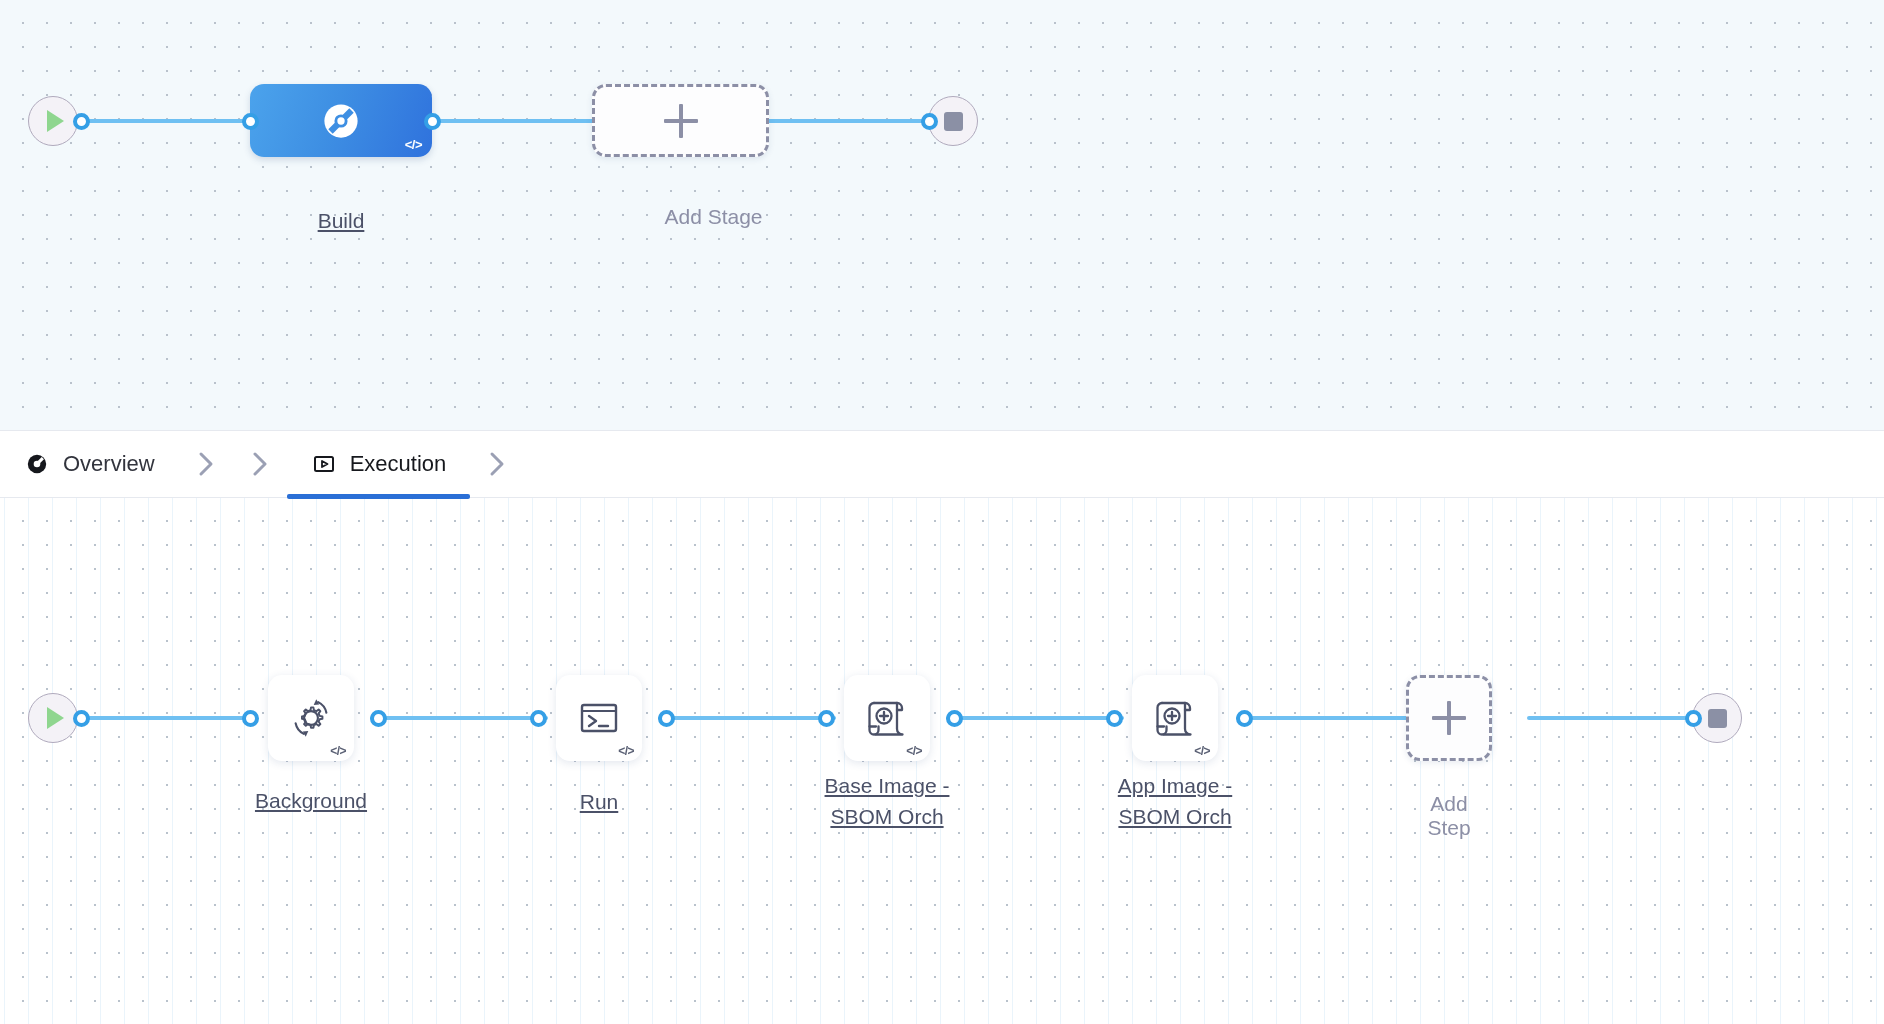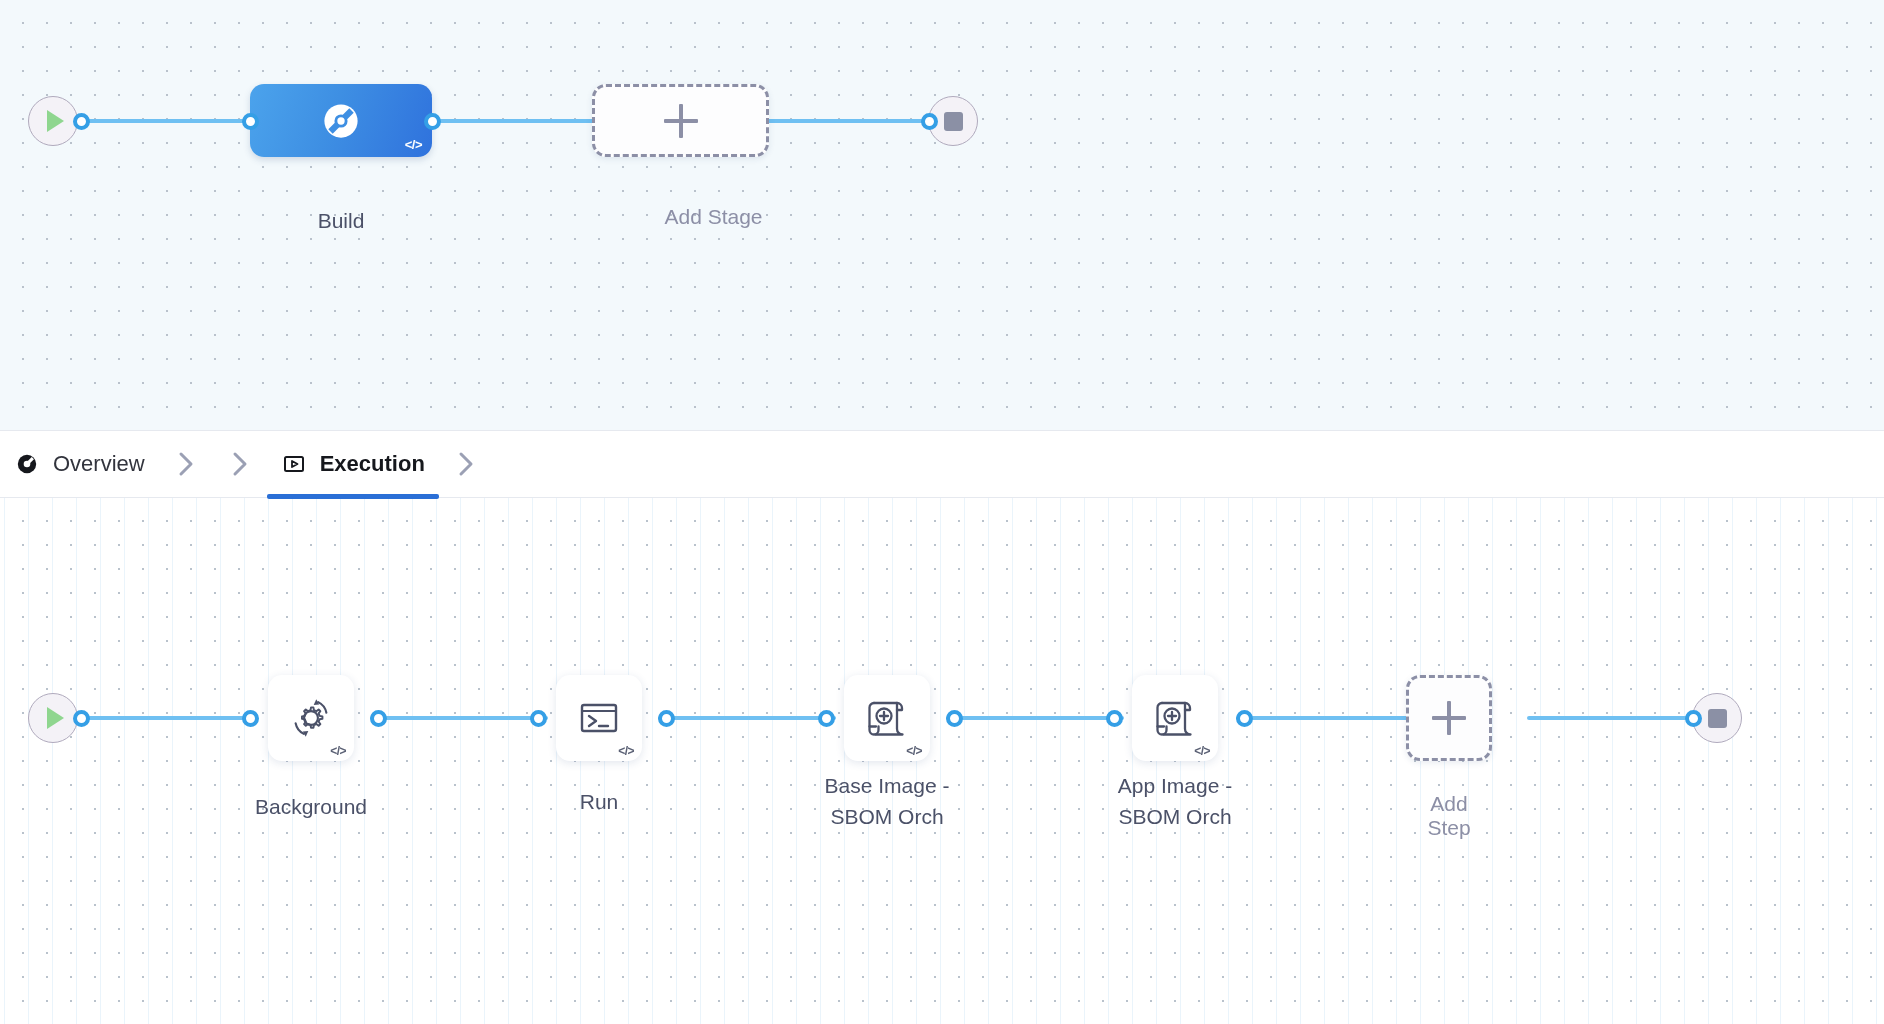--- a/index.html
+++ b/index.html
@@ -88,20 +88,21 @@
     letter-spacing: -0.5px;
   }
   .node-label {
     position: absolute;
     text-align: center;
     color: #4b5168;
     font-size: 21px;
     line-height: 1.48;
     white-space: pre-line;
     z-index: 3;
+    text-decoration: underline;
   }
 
   
   .add-stage {
     position: absolute;
     width: 177px; height: 73px;
     border-radius: 14px;
     background: #fdfdfe;
     border: 3px dashed #8c8fa6;
     box-shadow: 0 2px 6px rgba(40,70,120,0.10);
@@ -159,29 +160,29 @@
     width: 1884px; height: 68px;
     background: #ffffff;
     border-top: 1px solid #e6e9ef;
     border-bottom: 1px solid #e6e9ef;
     display: flex; align-items: center;
     z-index: 6;
   }
   .tab {
     height: 68px;
     display: flex; align-items: center; gap: 13px;
-    padding: 0 14px;
+    padding: 0 24px;
     cursor: pointer;
     position: relative;
   }
   .tab .tab-text {
     font-size: 22px;
     color: #32343d;
   }
-  .tab.active .tab-text { font-weight: 700; color: #16181d; }
+  .tab.active .tab-text { font-weight: 400; color: #16181d; }
   .tab.active::after {
     content: "";
     position: absolute; left: 0; right: 0; bottom: -1px;
     height: 5px; background: #2a6fd6; border-radius: 2px;
   }
   .chev {
     color: #9ba0b4;
     font-size: 0;
     padding: 0 16px;
     display: flex; align-items: center;
@@ -295,21 +296,21 @@
           <path d="M33.5 9.5 A15.5 15.5 0 0 1 42 20.5"></path>
           <path d="M18.5 42.5 A15.5 15.5 0 0 1 10 31.5"></path>
         </g>
         <path d="M31.5 6.5 L34.5 12 L28.8 12.5 Z" fill="#4b5168"></path>
         <path d="M20.5 45.5 L17.5 40 L23.2 39.5 Z" fill="#4b5168"></path>
       </svg>
       <span class="code-badge">&lt;/&gt;</span>
     </div>
     <div class="port" style="left:242px; top:212px;"></div>
     <div class="port" style="left:370px; top:212px;"></div>
-    <div class="node-label" style="left:201px; top:293px; width:220px;">Background</div>
+    <div class="node-label" style="left:201px; top:287px; width:220px;">Background</div>
 
     <div class="step-node" style="left:556px; top:177px;">
       <svg width="48" height="48" viewBox="0 0 48 48">
         <rect x="7" y="11" width="34" height="26" rx="2" fill="none" stroke="#4b5168" stroke-width="2.4"></rect>
         <line x1="7" y1="17" x2="41" y2="17" stroke="#4b5168" stroke-width="2.2"></line>
         <path d="M14 22 L21 27 L14 32" fill="none" stroke="#4b5168" stroke-width="2.4" stroke-linecap="round" stroke-linejoin="round"></path>
         <line x1="24" y1="32" x2="33" y2="32" stroke="#4b5168" stroke-width="2.4" stroke-linecap="round"></line>
       </svg>
       <span class="code-badge">&lt;/&gt;</span>
     </div>

